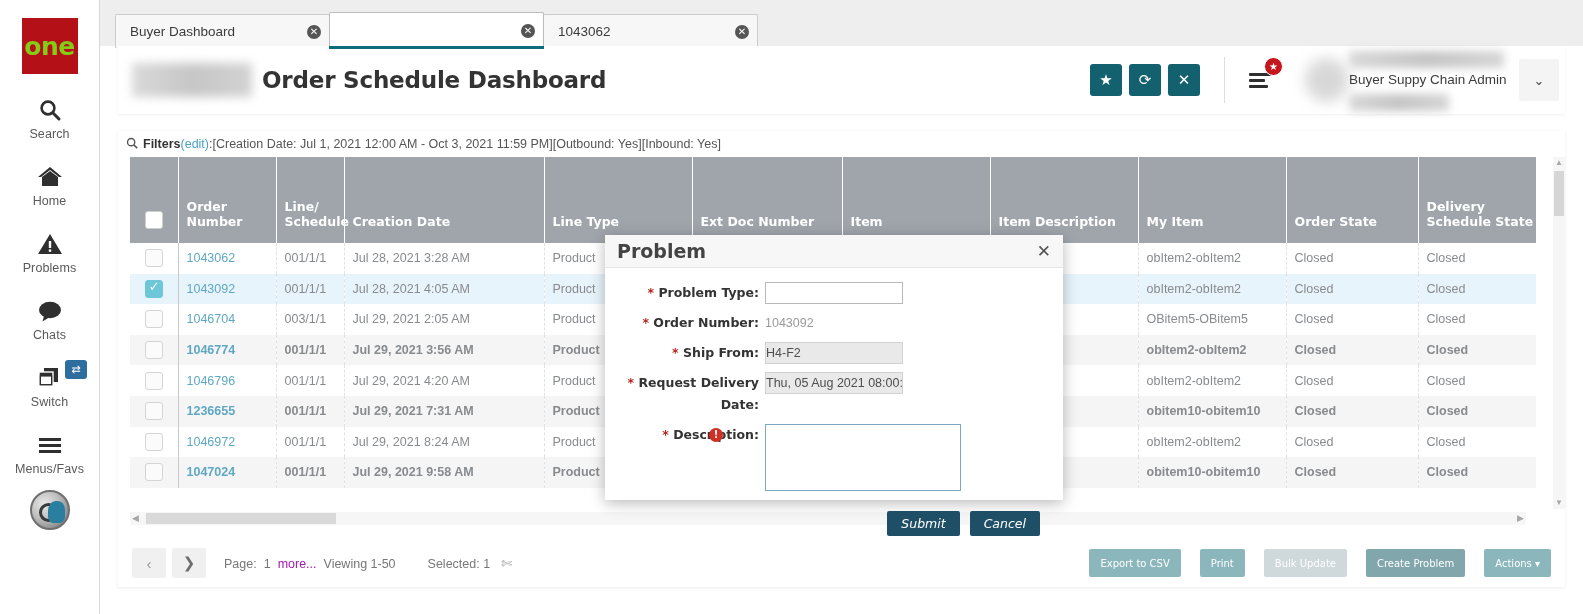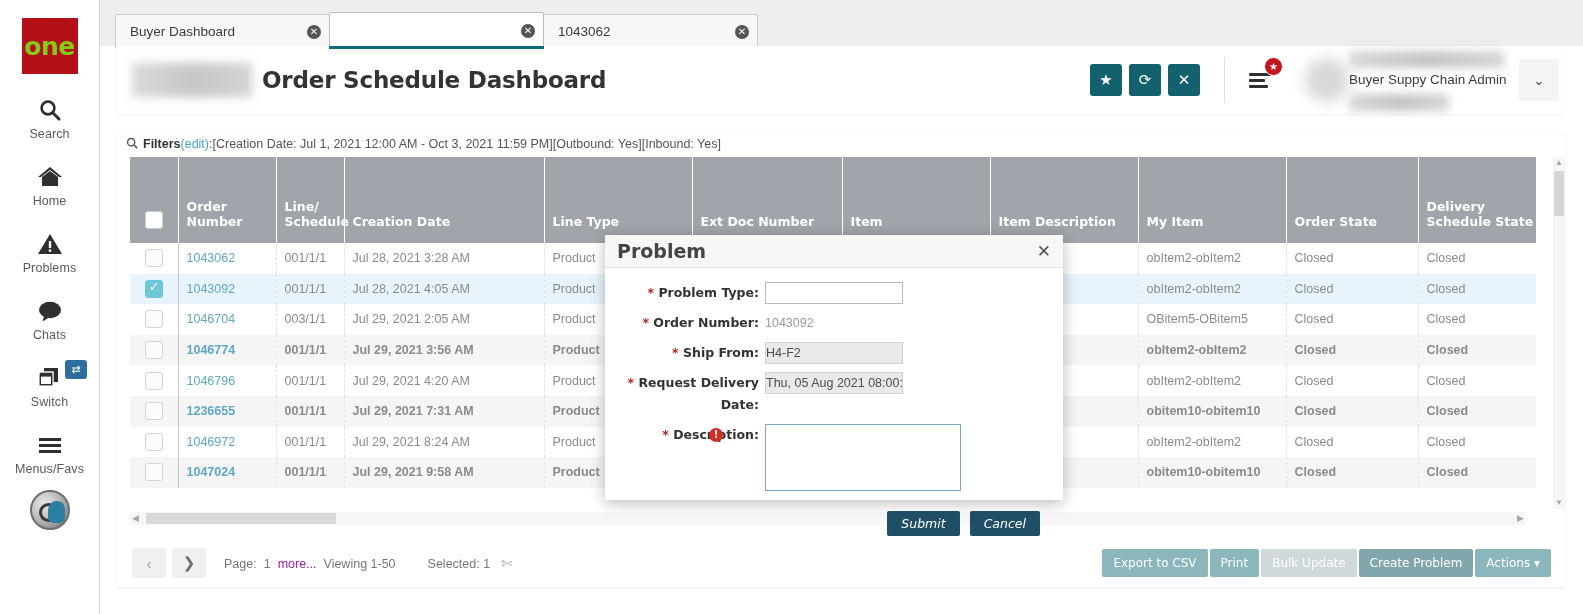--- a/index.html
+++ b/index.html
@@ -210,21 +210,21 @@
     width:34px; height:30px; background:#f0f0f0; display:flex; align-items:center;
     justify-content:center; color:#9a9a9a; font-size:15px; cursor:pointer; border-radius:2px;
   }
   .pgbtn.next { margin-left:6px; color:#6e6e6e; }
   .footmeta { margin-left:18px; font-size:12.5px; color:#777; display:flex; align-items:flex-end; gap:7px; }
   .footmeta a { color:#a21caf; text-decoration:none; cursor:pointer; }
   .footmeta .clearsel { color:#9a9a9a; margin-left:4px; cursor:pointer; font-size:13px; }
   .footbtns { margin-left:auto; display:flex; align-items:center; }
   .fbtn {
     height:28px; padding:0 11px; display:flex; align-items:center; justify-content:center;
-    background:#8ab6bc; color:#ffffff; font-size:12px; margin-left:2px; cursor:pointer;
+    background:#8ab6bc; color:#ffffff; font-size:10px; margin-left:19px; cursor:pointer;
     border-radius:2px; font-family:"DejaVu Sans", sans-serif;
   }
   .fbtn.disabled { background:#cfd8da; }
   .fbtn.strong { background:#81a7ad; }
 
   
   .modal {
     position:absolute; left:605px; top:235px; width:458px; height:265px;
     background:#ffffff; box-shadow:0 3px 14px rgba(0,0,0,.28); z-index:50;
   }

